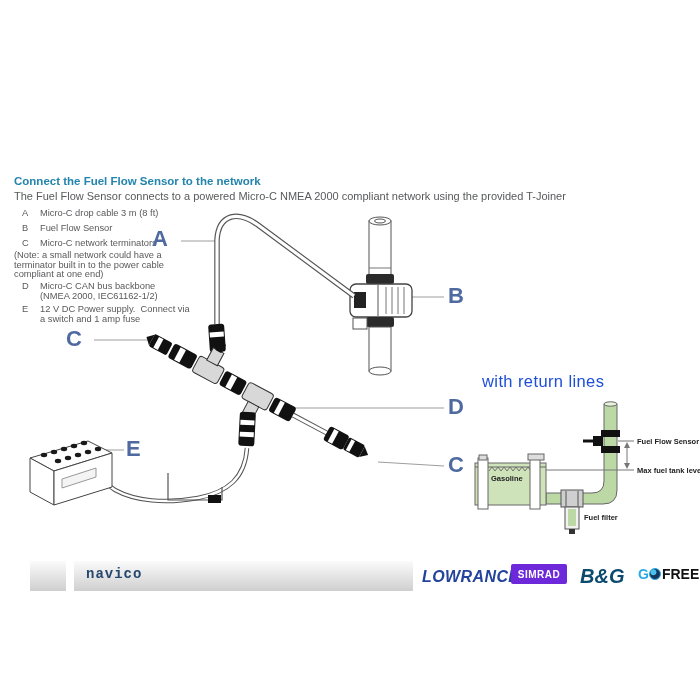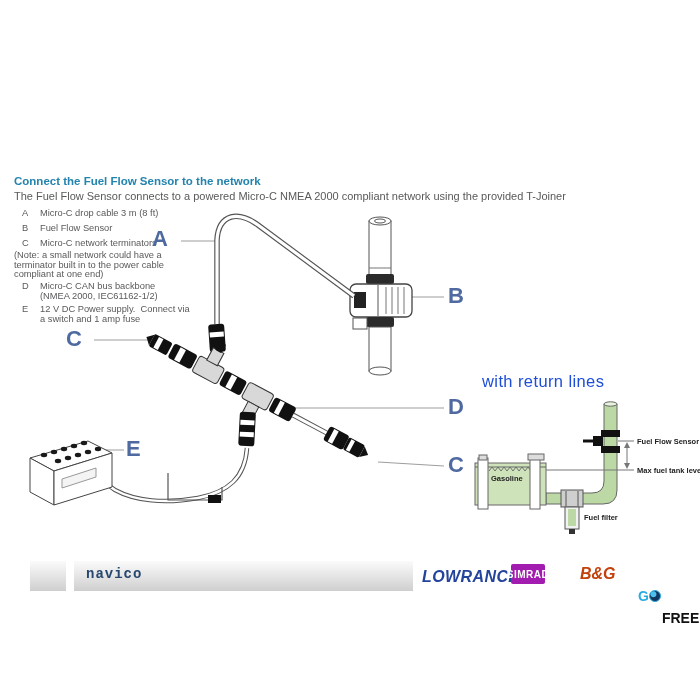--- a/index.html
+++ b/index.html
@@ -16,30 +16,30 @@
   .callout{position:absolute;z-index:2;font-size:22px;font-weight:700;color:#4f6aa0;line-height:1;}
   .rl-heading{left:482px;top:372px;font-size:16.5px;color:#1d4ed8;letter-spacing:.4px;}
   .rl-label{position:absolute;z-index:2;font-size:7.5px;font-weight:700;color:#222;white-space:nowrap;}
   .tank-label{left:491px;top:474px;font-size:7.5px;font-weight:700;color:#222;}
   .bar{position:absolute;top:561px;height:30px;background:linear-gradient(#fbfbfb,#cfcfcf);z-index:1;}
   .bar-sm{left:30px;width:36px;}
   .bar-main{left:74px;width:339px;}
   .navico{left:86px;top:566px;z-index:2;font-size:14px;font-weight:700;letter-spacing:1px;color:#27486e;font-family:Liberation Mono, monospace;}
   .lowrance{left:422px;top:568px;z-index:2;font-size:16px;font-weight:700;font-style:italic;
             letter-spacing:.4px;color:#24449c;}
-  .simrad{left:511px;top:564px;z-index:2;width:34px;height:20px;background:#a21caf;border-radius:2px;
+  .simrad{left:511px;top:564px;z-index:2;width:56px;height:20px;background:#6d28d9;border-radius:2px;
           display:flex;align-items:center;justify-content:center;}
   .simrad span{color:#fff;font-size:10px;font-weight:700;letter-spacing:.5px;}
-  .bandg{left:580px;top:565px;z-index:2;font-size:16px;font-weight:700;font-style:italic;color:#c2410c;}
+  .bandg{left:580px;top:565px;z-index:2;font-size:20px;font-weight:700;font-style:italic;color:#0c4a6e;}
   .gofree{left:638px;top:566px;z-index:2;display:flex;align-items:center;font-weight:700;font-size:14px;}
   .gofree .g{color:#29abe2;}
   .gofree .globe{display:inline-block;width:12px;height:12px;border-radius:50%;margin:0 .5px;
      background:radial-gradient(circle at 34% 32%, #4cc1ee 0 2.5px, rgba(0,0,0,0) 3.5px),#14375f;
      border:1px solid #29abe2;box-sizing:border-box;}
-  .gofree .free{color:#111;margin-top:44px;}
+  .gofree .free{color:#111;}
 </style>
 </head>
 <body>
 
 <div class="page">
 
   <svg class="art" width="700" height="700" viewBox="0 0 700 700">
 
     <g stroke="#9e9e9e" stroke-width="1.2">
       <line x1="181" y1="241" x2="217" y2="241"></line>

